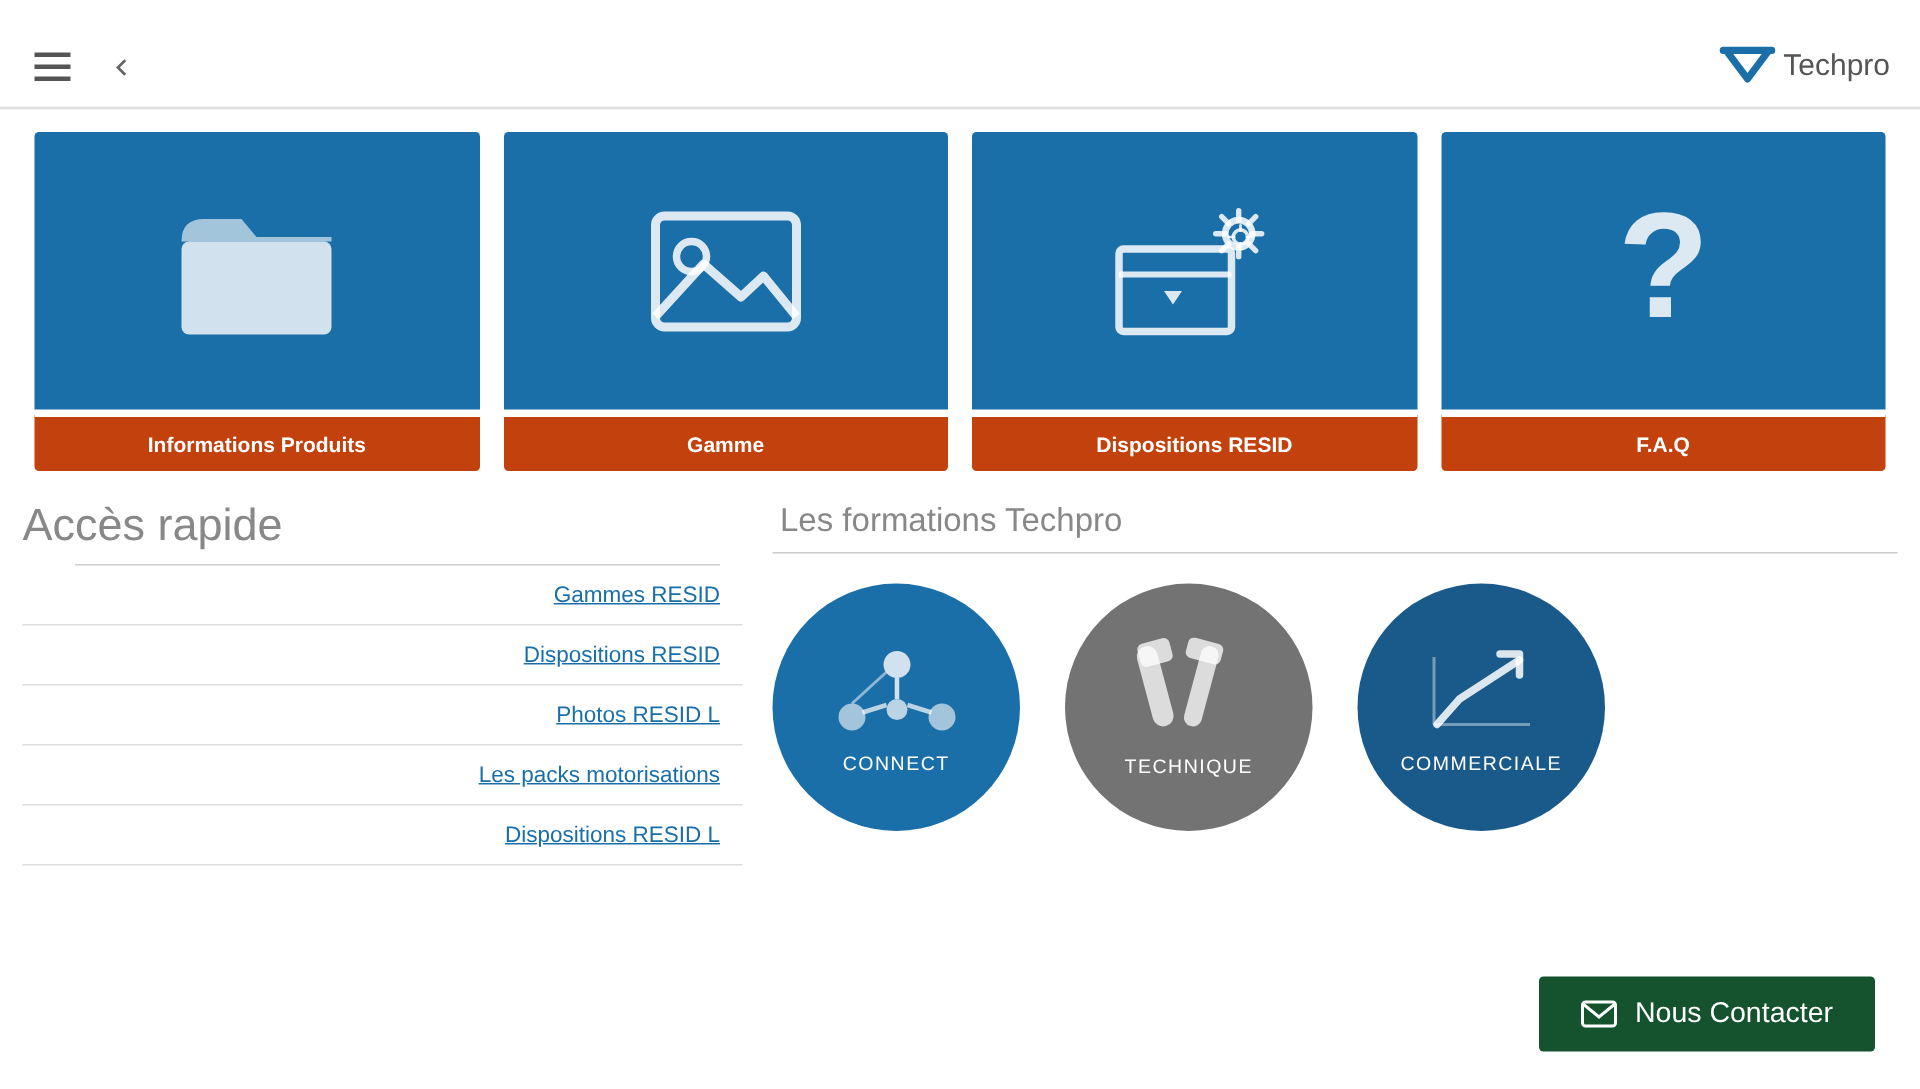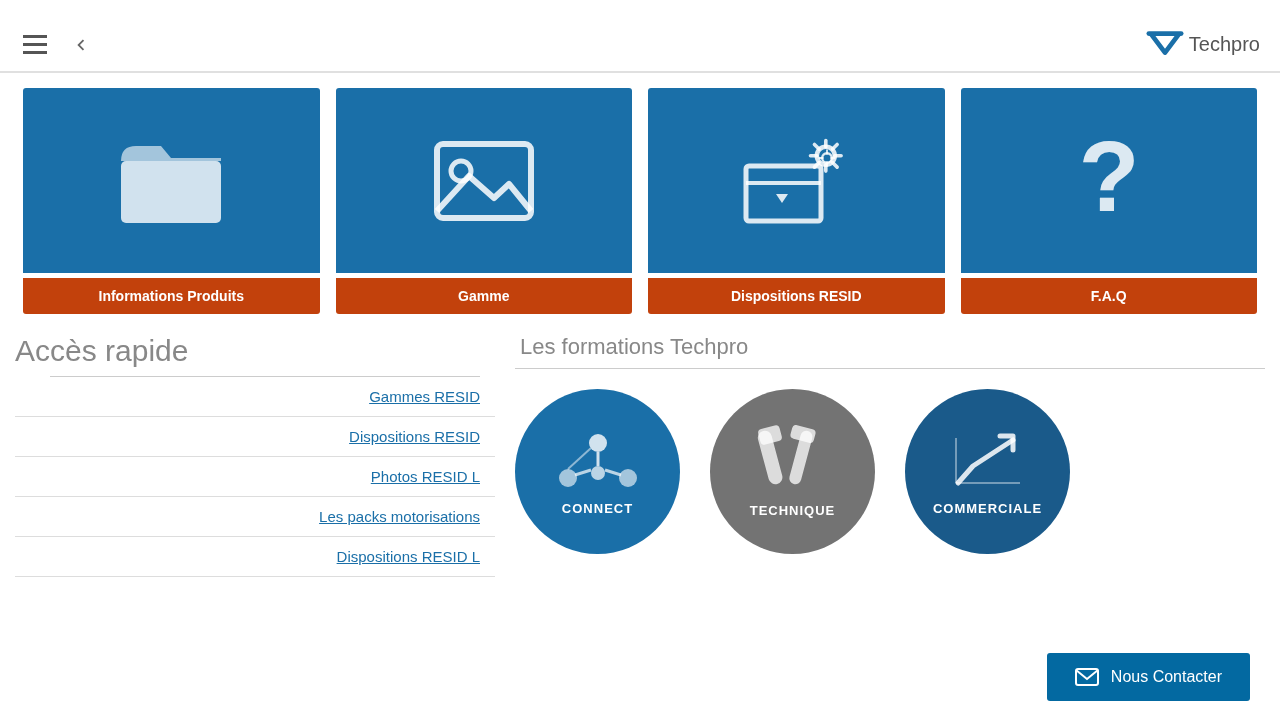--- a/index.html
+++ b/index.html
@@ -128,40 +128,40 @@
       border-radius: 50%;
       background: #1a6fa8;
       display: flex; flex-direction: column; align-items: center; justify-content: center;
       cursor: pointer;
       position: relative;
       overflow: hidden;
     }
     .circle-btn .circle-label {
       color: #fff;
       font-size: 13px;
-      font-weight: bold;
+      font-weight: normal;
       letter-spacing: 1px;
       margin-top: 8px;
       text-align: center;
     }
     .circle-btn svg {
       fill: rgba(255,255,255,0.7);
     }
     
     .contact-btn-wrap {
       position: absolute;
       bottom: 25px;
       right: 30px;
     }
     .contact-btn {
-      background: #0369a1;
+      background: #14532d;
       color: #fff;
       border: none;
       padding: 14px 28px;
-      font-size: 16px;
+      font-size: 19px;
       cursor: pointer;
       display: flex; align-items: center; gap: 12px;
       border-radius: 3px;
       justify-content: space-between;
     }
     .contact-btn svg { fill: #fff; }
   </style>
 </head>
 <body>
 

